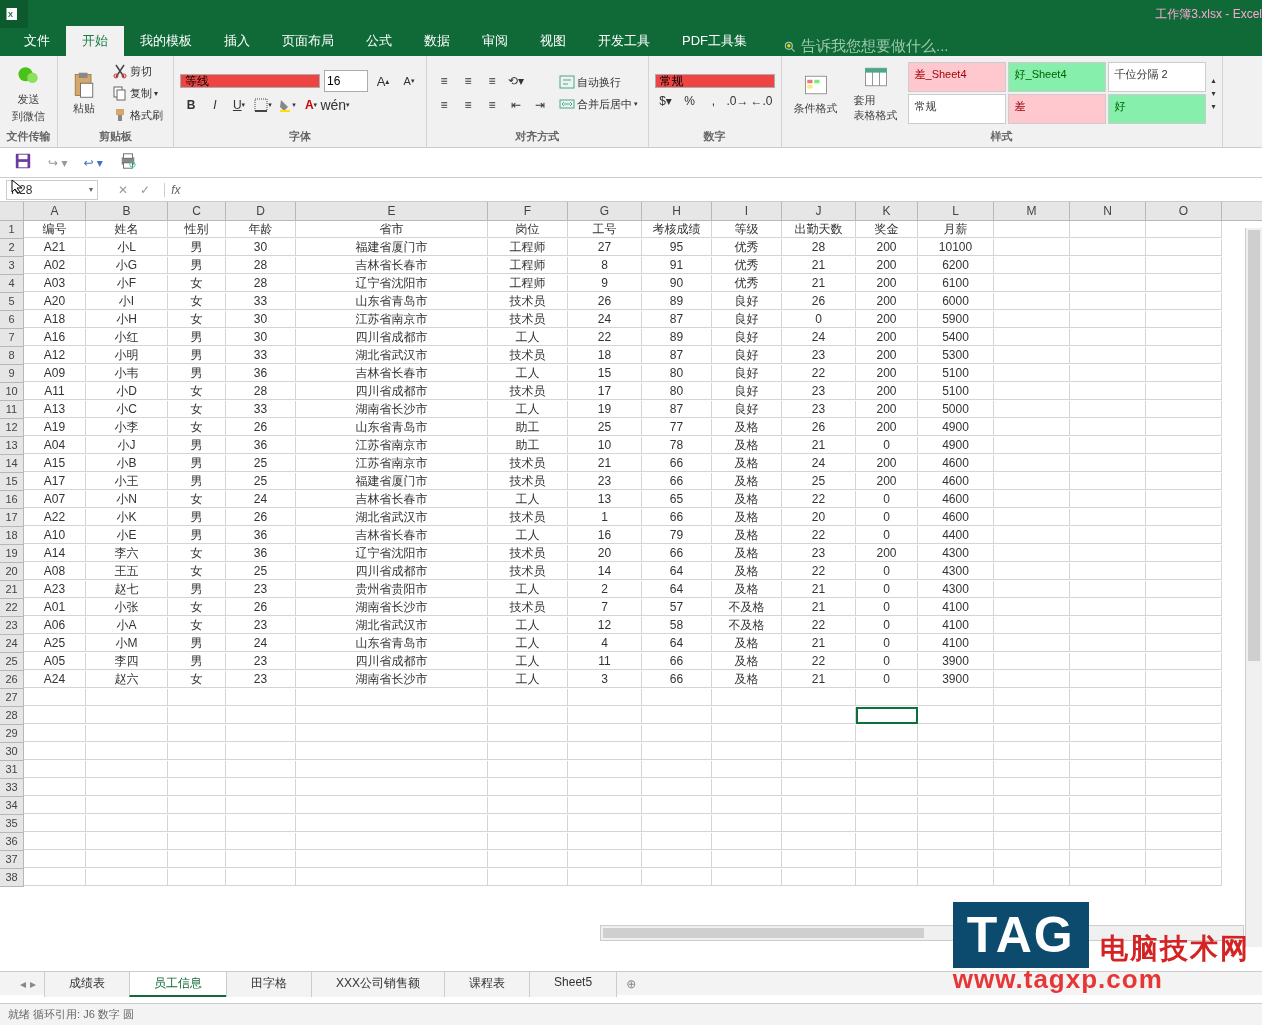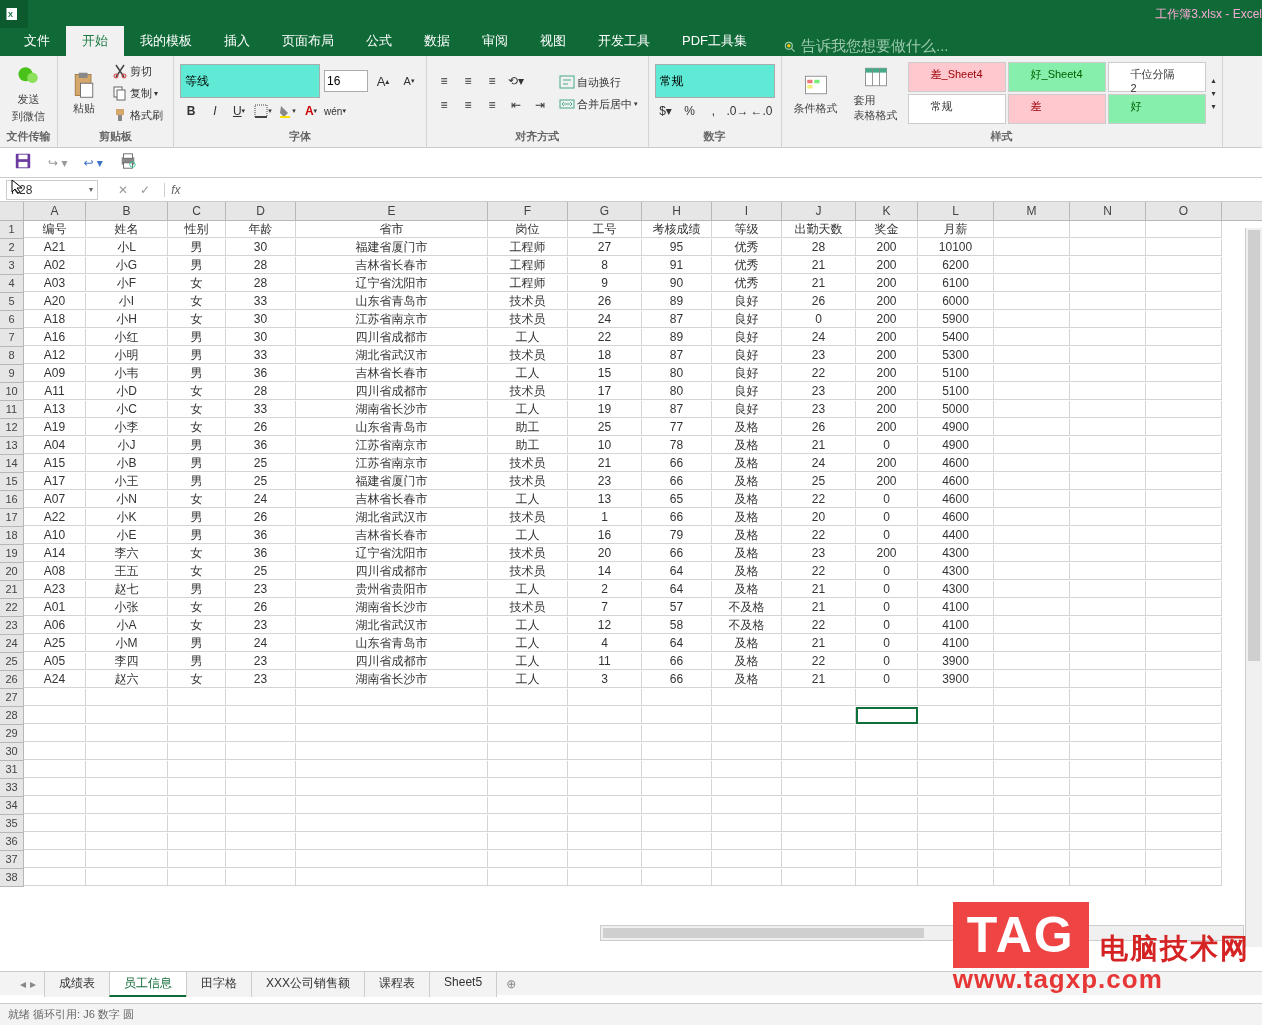--- a/index.html
+++ b/index.html
@@ -21,28 +21,28 @@
 
 .ribbon { background: #f1f1f1; height: 92px; display: flex; border-bottom: 1px solid #ccc; }
 .ribbon-group { border-right: 1px solid #d4d4d4; padding: 2px 6px; display: flex; flex-direction: column; }
 .ribbon-group-body { flex: 1; display: flex; align-items: center; gap: 4px; }
 .ribbon-group-label { text-align: center; font-size: 11px; color: #666; padding: 1px 0; font-weight: bold; }
 .big-btn { display: flex; flex-direction: column; align-items: center; padding: 2px 6px; cursor: pointer; font-size: 11px; color: #444; gap: 2px; }
 .big-btn svg { width: 28px; height: 28px; }
 .small-btn { padding: 2px 4px; cursor: pointer; display: flex; align-items: center; gap: 2px; font-size: 11px; }
 .small-btn svg { width: 16px; height: 16px; }
 .col-stack { display: flex; flex-direction: column; gap: 2px; }
-.font-select { width: 140px; height: 34px; border: 1px solid #ababab; background: #5eead4; font-size: 12px; padding: 0 4px; }
+.font-select { width: 140px; height: 14px; border: 1px solid #ababab; background: #ef4444; font-size: 12px; padding: 0 4px; }
 .size-select { width: 44px; height: 22px; border: 1px solid #ababab; background: #fff; font-size: 12px; padding: 0 2px; }
 .icon-row { display: flex; gap: 2px; }
 .icon-btn { width: 22px; height: 22px; display: flex; align-items: center; justify-content: center; cursor: pointer; border: 1px solid transparent; }
 
 
 .style-gallery { display: grid; grid-template-columns: repeat(3, 98px); grid-template-rows: repeat(2, 30px); gap: 2px; }
-.style-box { border: 1px solid #ccc; padding: 4px 22px; font-size: 11px; cursor: pointer; }
+.style-box { border: 1px solid #ccc; padding: 4px 6px; font-size: 11px; cursor: pointer; }
 .style-pink { background: #ffc7ce; color: #9c0006; }
 .style-green { background: #86efac; color: #006100; }
 .style-white { background: #fff; }
 .style-red { color: #9c0006; }
 .style-good { color: #006100; }
 
 
 .quick-access { background: #fff; height: 30px; display: flex; align-items: center; gap: 16px; padding: 0 14px; border-bottom: 1px solid #ccc; }
 .qa-btn svg { width: 18px; height: 18px; }
 
@@ -63,30 +63,30 @@
 .cell { border-right: 1px solid #d4d4d4; border-bottom: 1px solid #d4d4d4; text-align: center; font-size: 12px; height: 17px; line-height: 17px; overflow: hidden; white-space: nowrap; }
 .cell.sel { outline: 2px solid #0f6f3a; outline-offset: -2px; }
 
 
 .c-A{width:62px}.c-B{width:82px}.c-C{width:58px}.c-D{width:70px}.c-E{width:192px}.c-F{width:80px}.c-G{width:74px}
 .c-H{width:70px}.c-I{width:70px}.c-J{width:74px}.c-K{width:62px}.c-L{width:76px}.c-M{width:76px}.c-N{width:76px}.c-O{width:76px}
 
 
 .sheet-tabs { position: absolute; bottom: 30px; left: 0; right: 0; height: 24px; background: #f3f3f3; border-top: 1px solid #ccc; display: flex; align-items: center; padding-left: 12px; gap: 0; }
 .nav-arrows { display: flex; gap: 4px; color: #888; padding: 0 8px; }
-.sheet-tab { border: 1px solid #ccc; border-bottom: none; padding: 3px 14px; background: #f3f3f3; font-size: 12px; cursor: pointer; margin-right: -1px; }
+.sheet-tab { border: 1px solid #ccc; border-bottom: none; padding: 3px 24px; background: #f3f3f3; font-size: 12px; cursor: pointer; margin-right: -1px; }
 .sheet-tab.active { background: #fff; border-bottom: 2px solid #106a37; color: #106a37; font-weight: 500; }
 .add-sheet { margin-left: 10px; color: #888; }
 
 
 .status-bar { position: absolute; bottom: 0; left: 0; right: 0; height: 22px; background: #f3f3f3; border-top: 1px solid #ccc; font-size: 11px; color: #666; display: flex; align-items: center; padding: 0 8px; }
 
 
 .watermark { position: absolute; bottom: 30px; right: 12px; }
-.watermark .tag-box { background: #ef4444; color: #fff; font-family: Impact, sans-serif; font-size: 50px; padding: 4px 14px; display: inline-block; letter-spacing: 2px; font-weight: 700; }
+.watermark .tag-box { background: #0c4a6e; color: #fff; font-family: Impact, sans-serif; font-size: 50px; padding: 4px 14px; display: inline-block; letter-spacing: 2px; font-weight: 700; }
 .watermark .cn { color: #d52323; font-size: 28px; font-weight: bold; display: inline-block; vertical-align: middle; margin-left: 8px; letter-spacing: 2px; }
 .watermark .url { color: #e63636; font-size: 26px; font-weight: bold; margin-top: -4px; letter-spacing: 1px; }
 
 .scroll-h { position:absolute; bottom:54px; right:18px; left:600px; height:16px; background:#f0f0f0; border:1px solid #ccc;}
 .scroll-h .thumb{ position:absolute; left:2px; width:50%; top:2px; bottom:2px; background:#cfcfcf;}
 .scroll-v { position:absolute; right:0; top:228px; bottom:78px; width:17px; background:#f0f0f0; border-left:1px solid #ccc;}
 .scroll-v .thumb{ position:absolute; top:2px; height:60%; left:2px; right:2px; background:#cfcfcf;}
 </style>
 </head>
 <body>
@@ -210,21 +210,21 @@
                 <path d="M3 2 L10 9 L6 13 L2 9 Z" fill="#888"></path>
                 <rect x="2" y="12" width="10" height="3" fill="#ffe100"></rect>
               </svg>
               <span style="font-size:7px">▾</span>
             </span>
           <span class="icon-btn">
               <span style="color:#c00;font-weight:bold">A</span>
               <span style="font-size:7px">▾</span>
             </span>
           <span class="icon-btn">
-              <span style="font-size:10px">wén</span>
+              <span style="font-size:14px">wén</span>
               <span style="font-size:7px">▾</span>
             </span>
         </div>
       </div>
     </div>
     <div class="ribbon-group-label">字体</div>
   </div>
 
   <div class="ribbon-group">
     <div class="ribbon-group-body">

